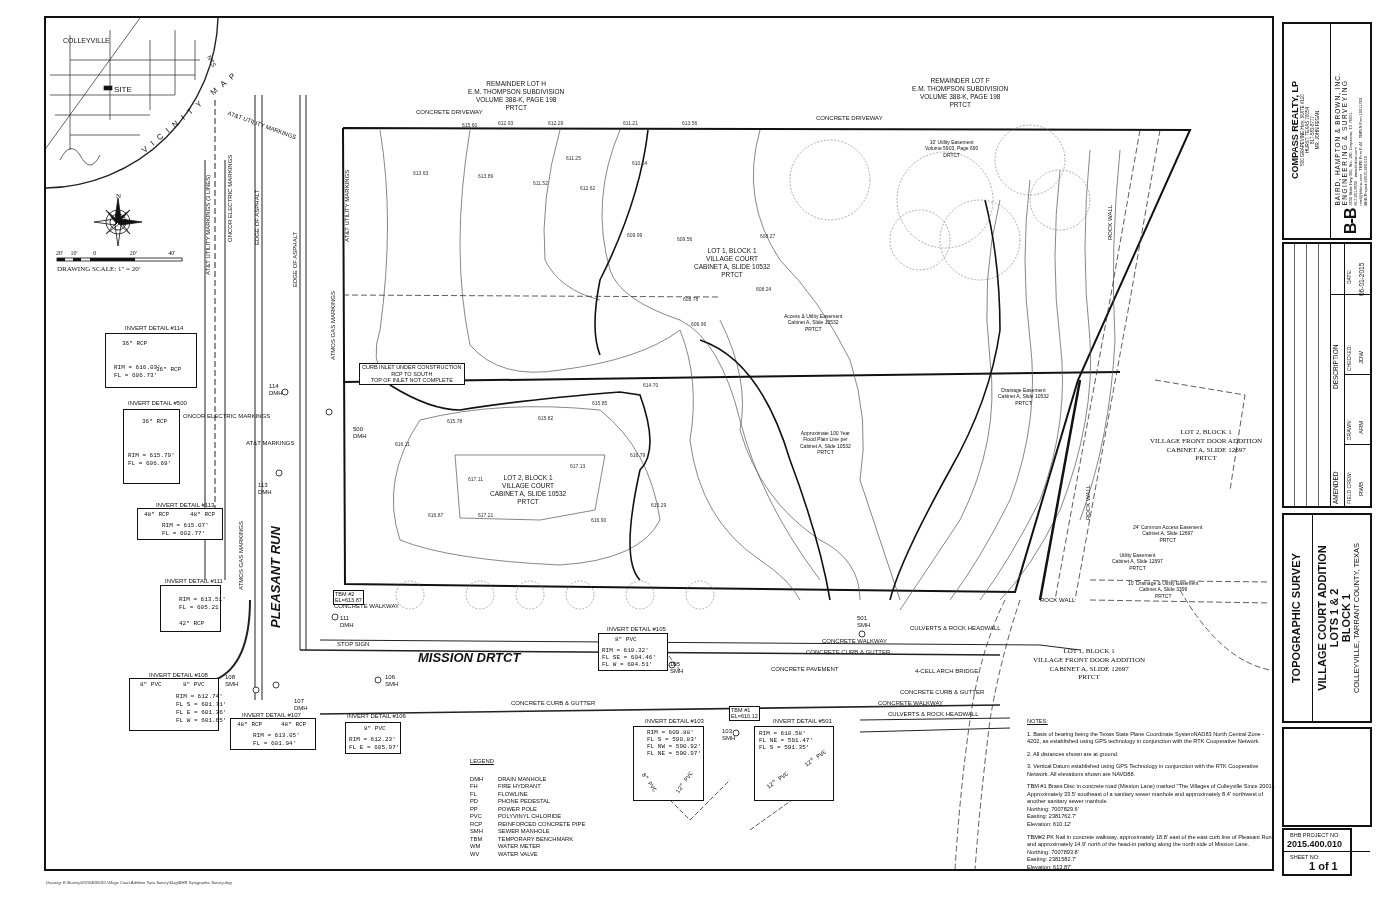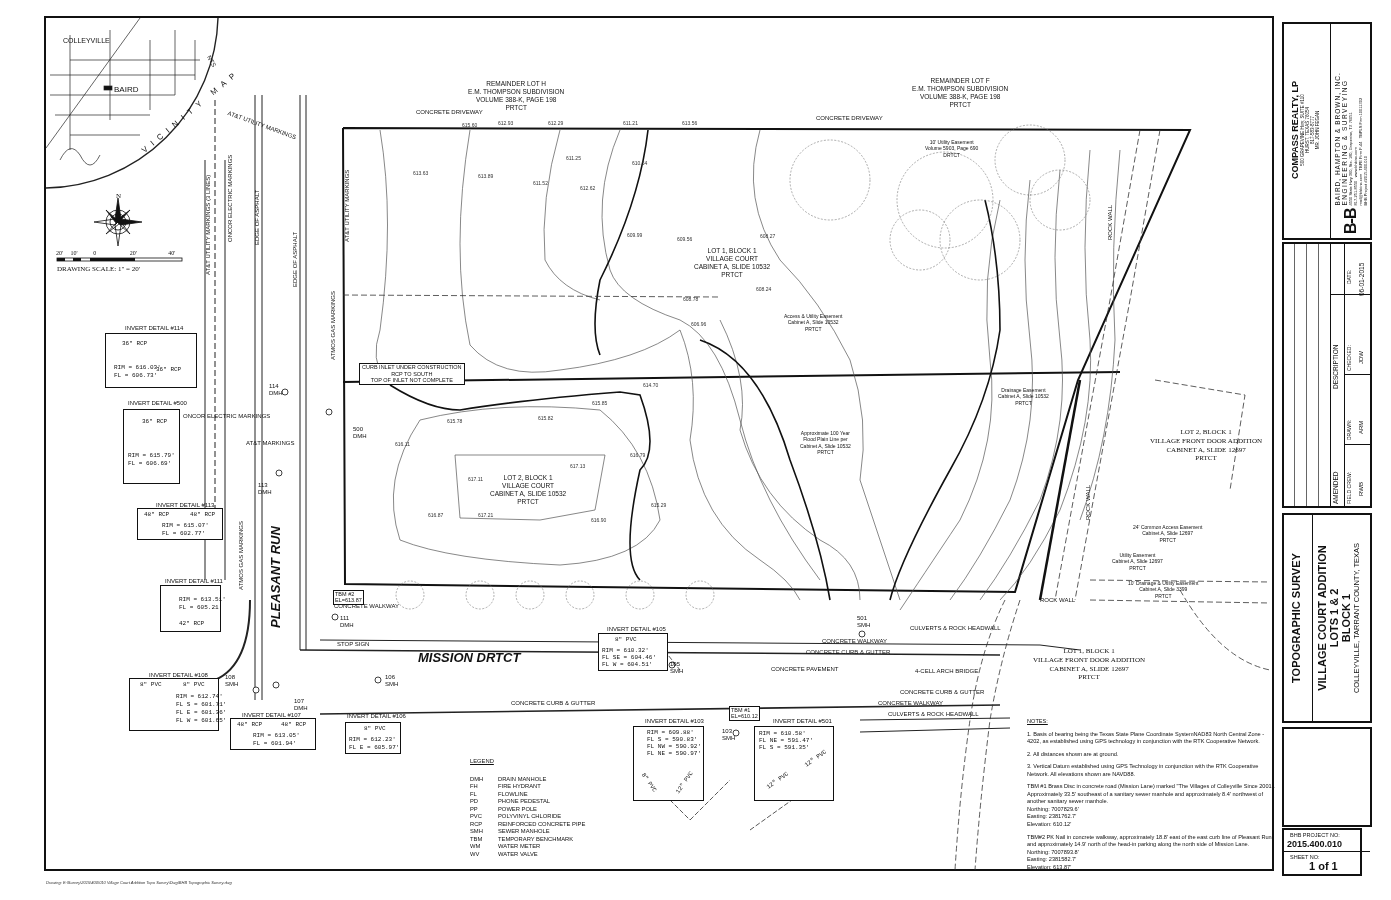--- a/index.html
+++ b/index.html
@@ -165,21 +165,21 @@
     <line x1="355" y1="728" x2="390" y2="728"></line>
     <line x1="600" y1="645" x2="660" y2="645"></line>
       <line x1="660" y1="645" x2="680" y2="670"></line>
     <line x1="650" y1="780" x2="690" y2="820"></line>
       <line x1="690" y1="820" x2="730" y2="780"></line>
     <line x1="750" y1="830" x2="820" y2="780"></line>
   </g>
 </svg>
 
 <div class="t" style="left:63px;top:37px;font-size:7px;">COLLEYVILLE</div>
-<div class="t" style="left:114px;top:85px;font-size:8px;">BAIRD</div>
+<div class="t" style="left:114px;top:85px;font-size:8px;">SITE</div>
 <div class="t" style="left:140px;top:148px;font-size:8px;letter-spacing:6px;transform:rotate(-40deg);transform-origin:left top;">VICINITY MAP</div>
 <div class="t" style="left:205px;top:58px;font-size:6px;transform:rotate(60deg);">NTS</div>
 
 <div class="t serif" style="left:116px;top:192px;font-size:7px;">N</div>
 
 <div class="t serif" style="left:56px;top:250px;font-size:6px;">
   <span>20'</span>
   <span style="margin-left:6px">10'</span>
   <span style="margin-left:14px">0</span>
   <span style="margin-left:32px">20'</span>
@@ -540,21 +540,21 @@
   <div class="rot" style="left:32px;top:198px;width:190px;text-align:center;">
     <div style="font-weight:bold;font-size:11px;">VILLAGE COURT ADDITION</div>
     <div style="font-weight:bold;font-size:11px;">LOTS 1 &amp; 2</div>
     <div style="font-weight:bold;font-size:11px;">BLOCK 1</div>
     <div style="font-size:7.5px;">COLLEYVILLE, TARRANT COUNTY, TEXAS</div>
   </div>
 </div>
 
 <div class="tb" style="left:1282px;top:727px;width:90px;height:100px;"></div>
 
-<div class="tb" style="left:1282px;top:828px;width:80px;height:48px;">
+<div class="tb" style="left:1282px;top:828px;width:70px;height:48px;">
   <div style="position:absolute;left:6px;top:2px;font-size:5.5px;">BHB PROJECT NO:</div>
   <div style="position:absolute;left:3px;top:9px;font-size:9px;font-weight:bold;">2015.400.010</div>
   <div style="position:absolute;left:0;top:21px;width:86px;border-top:1.5px solid #111;"></div>
   <div style="position:absolute;left:6px;top:24px;font-size:5.5px;">SHEET NO:</div>
   <div style="position:absolute;left:25px;top:30px;font-size:11px;font-weight:bold;">1 of 1</div>
 </div>
 
 <div class="footer">Drawing: E:\Survey\2015\400\010 Village Court Addition Topo Survey\Dwg\BHB Topographic Survey.dwg</div>
 
 </body></html>

